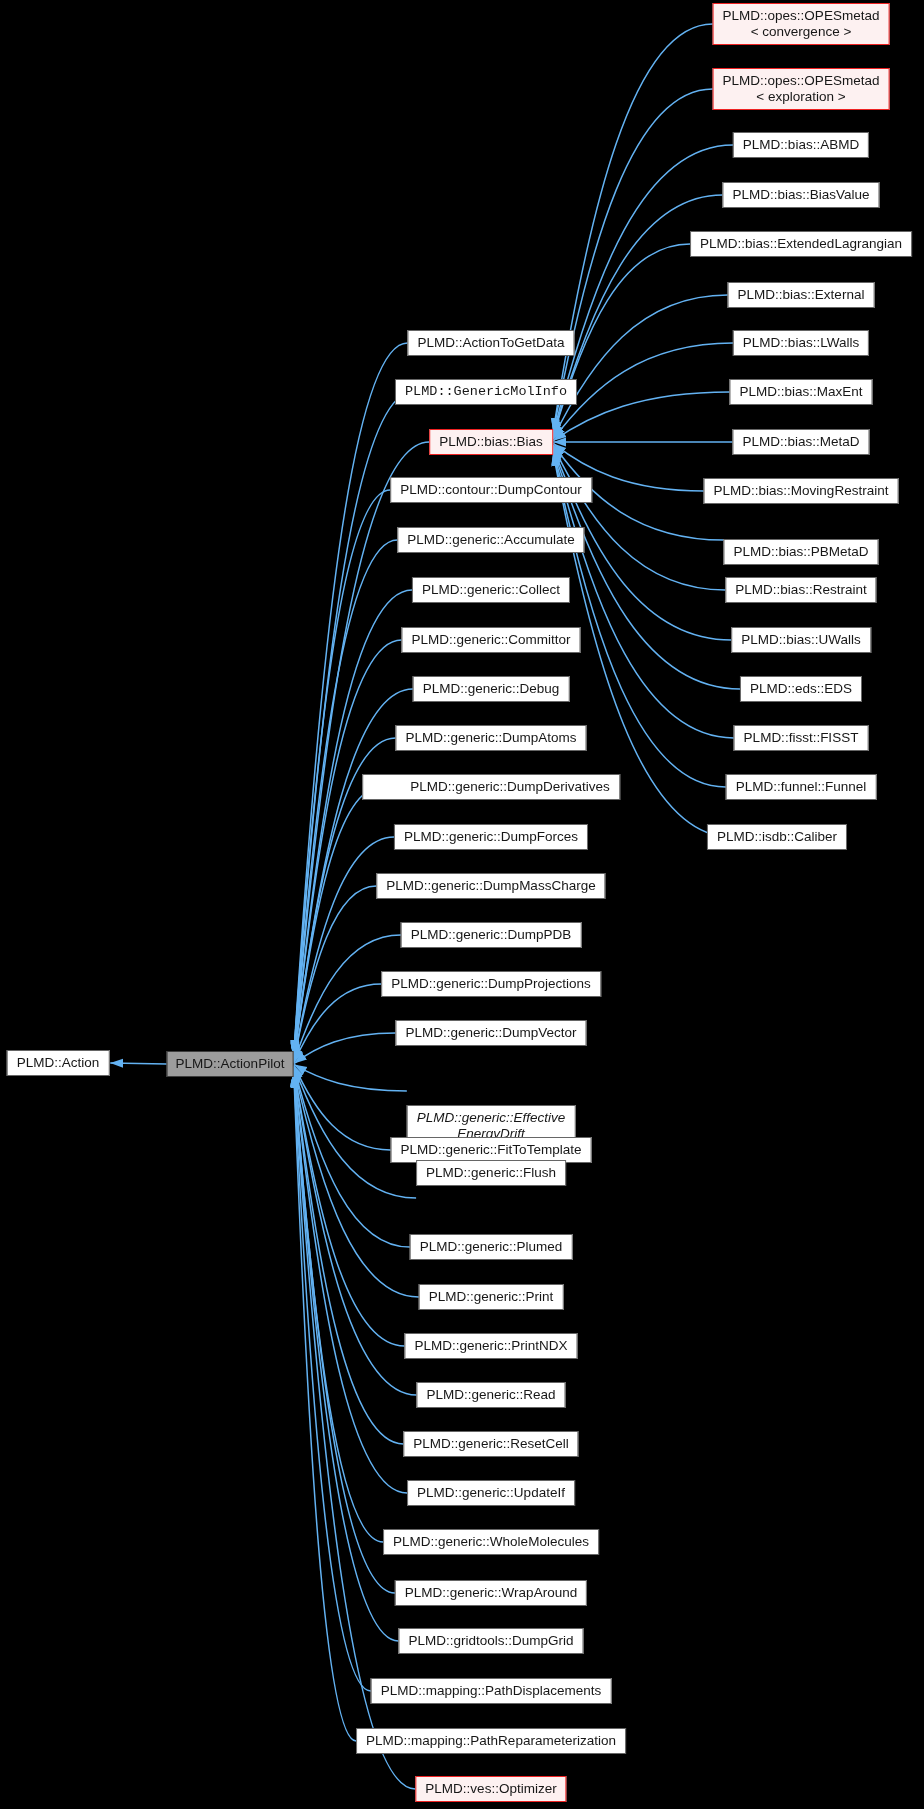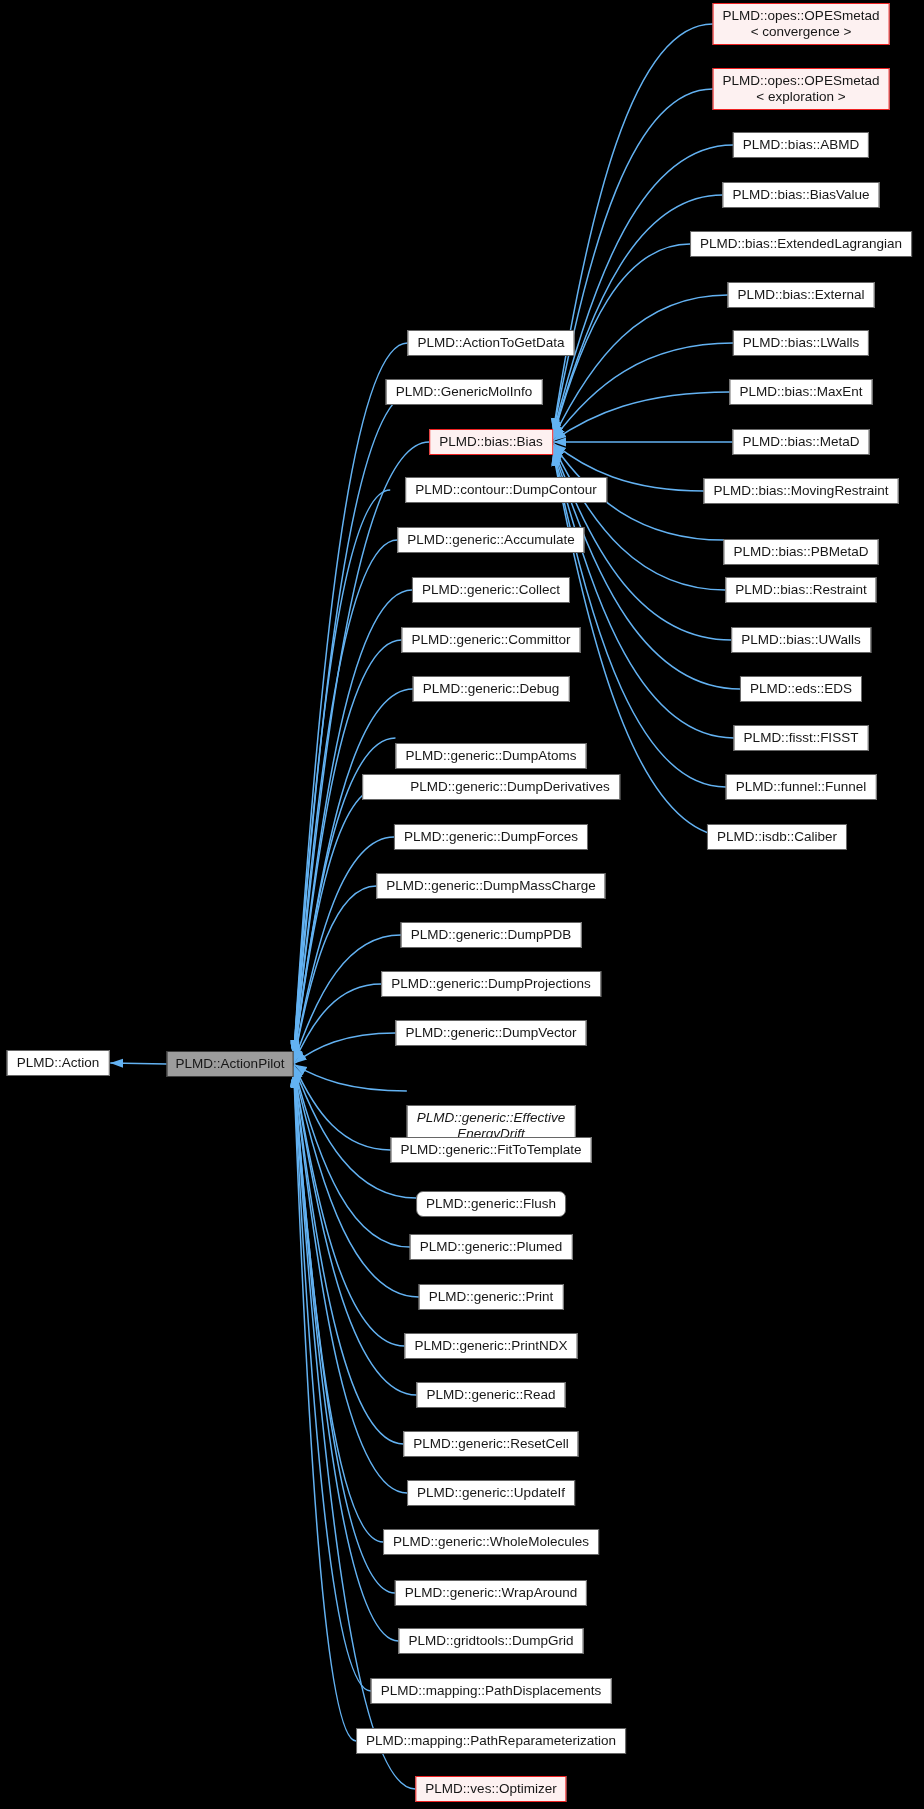--- a/index.html
+++ b/index.html
@@ -99,38 +99,38 @@
         <path d="M739.9765625,689 C646.625,689 594.348125,580.94375 553.2734375,448.875" class="edge" marker-end="url(#arrowhead)"></path>
         <path d="M733.6171875,738 C643.4453125,738 592.9490625,608.5125 553.2734375,450.25" class="edge" marker-end="url(#arrowhead)"></path>
         <path d="M725.7109375,787 C639.4921875,787 591.2096875,636.08125 553.2734375,451.625" class="edge" marker-end="url(#arrowhead)"></path>
         <path d="M730.9765625,837 C642.125,837 592.368125,664.2 553.2734375,453" class="edge" marker-end="url(#arrowhead)"></path>
       </g>
   </svg>
 
 <div class="node" style="left: 58px; top: 1063px;">PLMD::Action</div>
     <div class="node gray" style="left: 230px; top: 1064px;">PLMD::ActionPilot</div>
     <div class="node" style="left: 491px; top: 343px;">PLMD::ActionToGetData</div>
-    <div class="node" style="left: 464px; top: 392px;">PLMD::GenericMolInfo</div>
+    <div class="node" style="left: 486px; top: 392px; font-family: Liberation Mono, monospace;">PLMD::GenericMolInfo</div>
     <div class="node red" style="left: 491px; top: 442px;">PLMD::bias::Bias</div>
-    <div class="node" style="left: 491px; top: 490px; margin-left: 15px;">PLMD::contour::DumpContour</div>
+    <div class="node" style="left: 491px; top: 490px;">PLMD::contour::DumpContour</div>
     <div class="node" style="left: 491px; top: 540px;">PLMD::generic::Accumulate</div>
     <div class="node" style="left: 491px; top: 590px;">PLMD::generic::Collect</div>
     <div class="node" style="left: 491px; top: 640px;">PLMD::generic::Committor</div>
     <div class="node" style="left: 491px; top: 689px;">PLMD::generic::Debug</div>
-    <div class="node" style="left: 491px; top: 738px; margin-top: 18px;">PLMD::generic::DumpAtoms</div>
+    <div class="node" style="left: 491px; top: 738px;">PLMD::generic::DumpAtoms</div>
     <div class="node" style="left: 491px; top: 787px; padding-left: 47px;">PLMD::generic::DumpDerivatives</div>
     <div class="node" style="left: 491px; top: 837px;">PLMD::generic::DumpForces</div>
     <div class="node" style="left: 491px; top: 886px;">PLMD::generic::DumpMassCharge</div>
     <div class="node" style="left: 491px; top: 935px;">PLMD::generic::DumpPDB</div>
     <div class="node" style="left: 491px; top: 984px;">PLMD::generic::DumpProjections</div>
     <div class="node" style="left: 491px; top: 1033px;">PLMD::generic::DumpVector</div>
     <div class="node" style="left: 491px; top: 1126px; font-style: italic;">PLMD::generic::Effective
 EnergyDrift</div>
     <div class="node" style="left: 491px; top: 1150px;">PLMD::generic::FitToTemplate</div>
-    <div class="node" style="left: 491px; top: 1204px; border-radius: 7px;">PLMD::generic::Flush</div>
+    <div class="node" style="left: 491px; top: 1173px;">PLMD::generic::Flush</div>
     <div class="node" style="left: 491px; top: 1247px;">PLMD::generic::Plumed</div>
     <div class="node" style="left: 491px; top: 1297px;">PLMD::generic::Print</div>
     <div class="node" style="left: 491px; top: 1346px;">PLMD::generic::PrintNDX</div>
     <div class="node" style="left: 491px; top: 1395px;">PLMD::generic::Read</div>
     <div class="node" style="left: 491px; top: 1444px;">PLMD::generic::ResetCell</div>
     <div class="node" style="left: 491px; top: 1493px;">PLMD::generic::UpdateIf</div>
     <div class="node" style="left: 491px; top: 1542px;">PLMD::generic::WholeMolecules</div>
     <div class="node" style="left: 491px; top: 1593px;">PLMD::generic::WrapAround</div>
     <div class="node" style="left: 491px; top: 1641px;">PLMD::gridtools::DumpGrid</div>
     <div class="node" style="left: 491px; top: 1691px;">PLMD::mapping::PathDisplacements</div>

